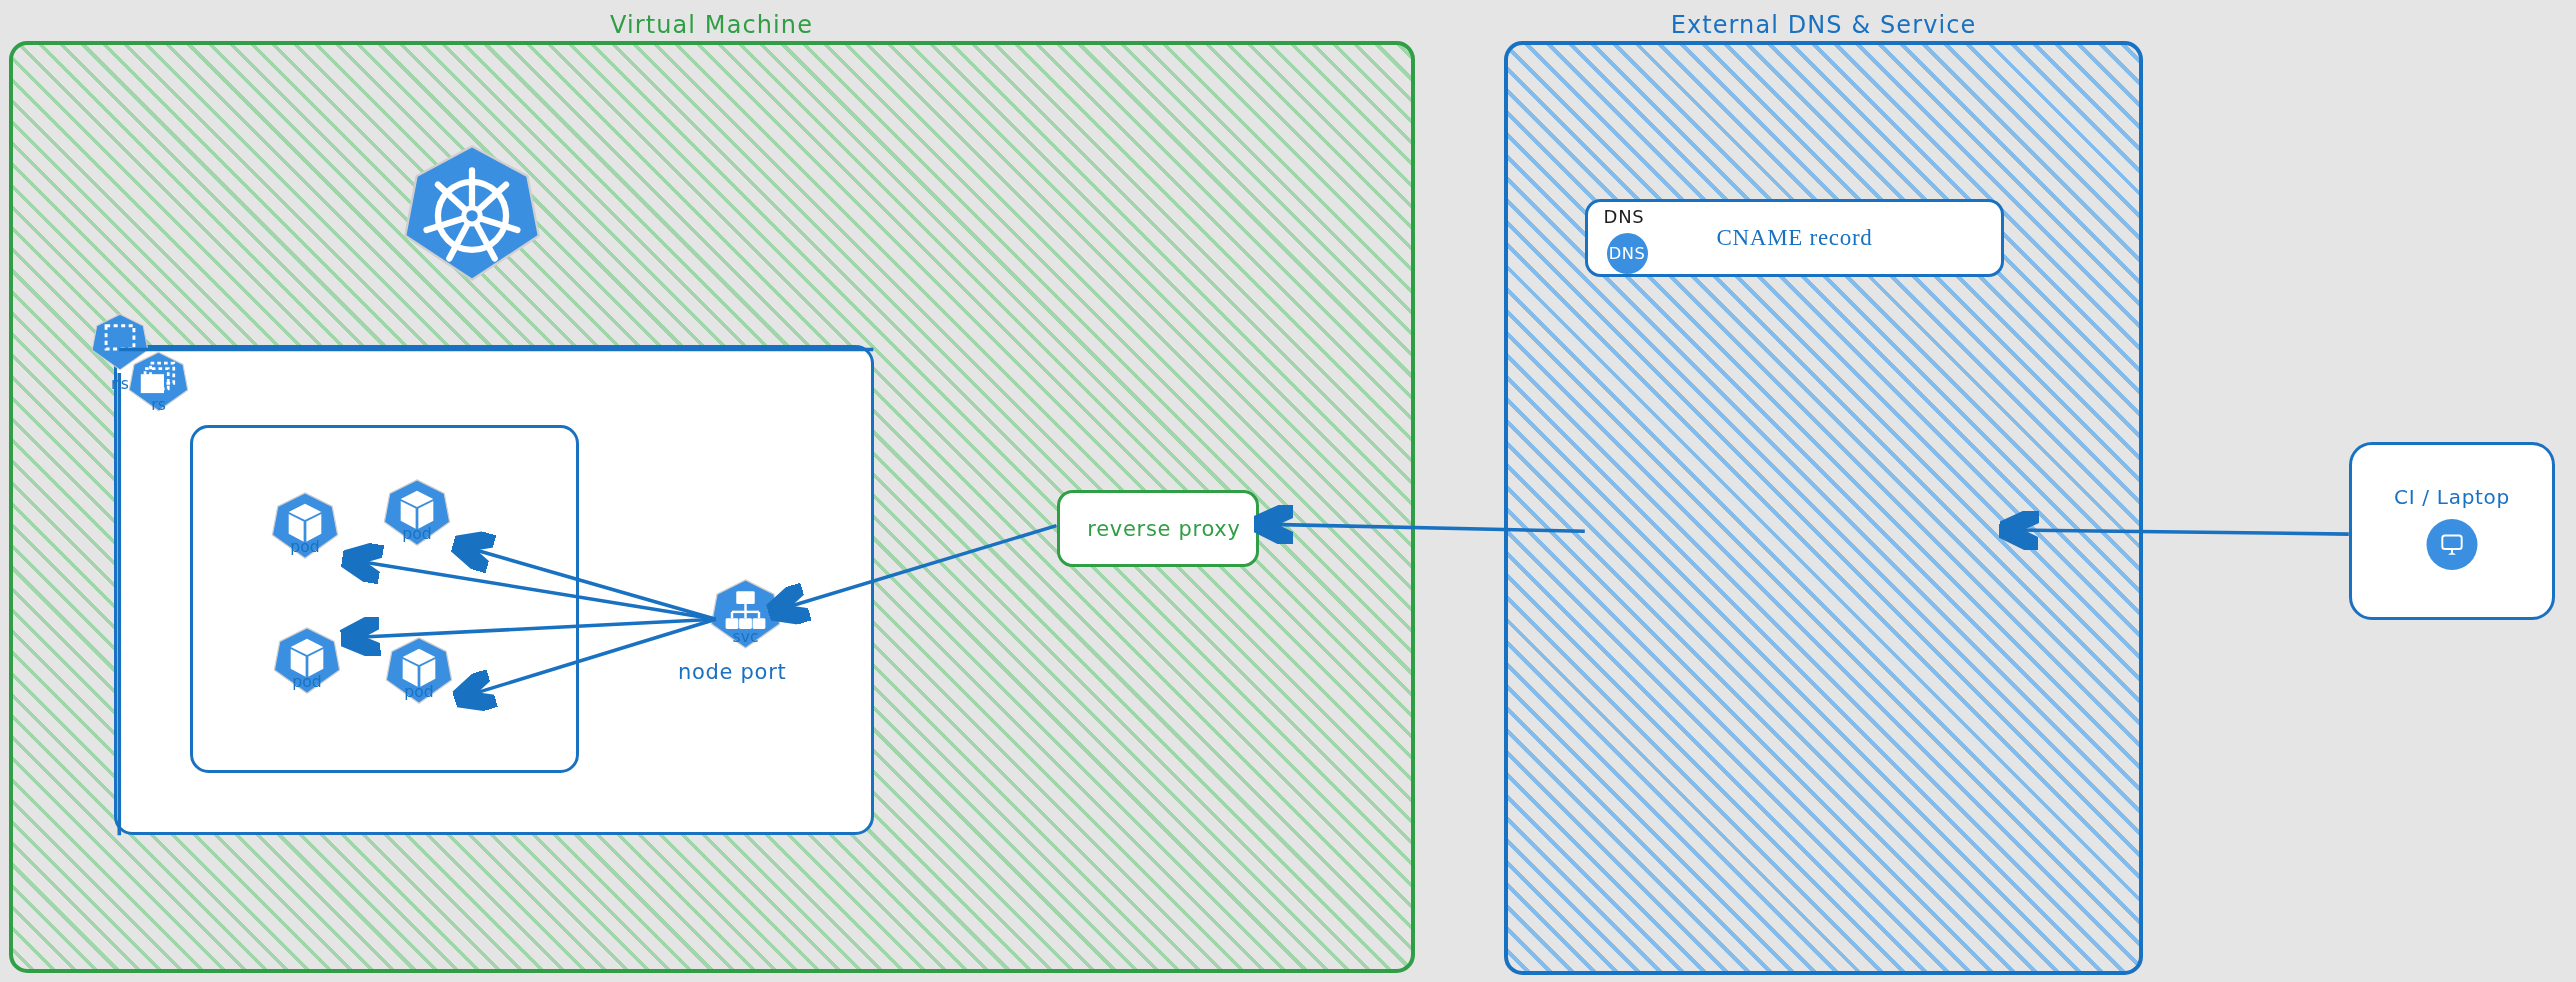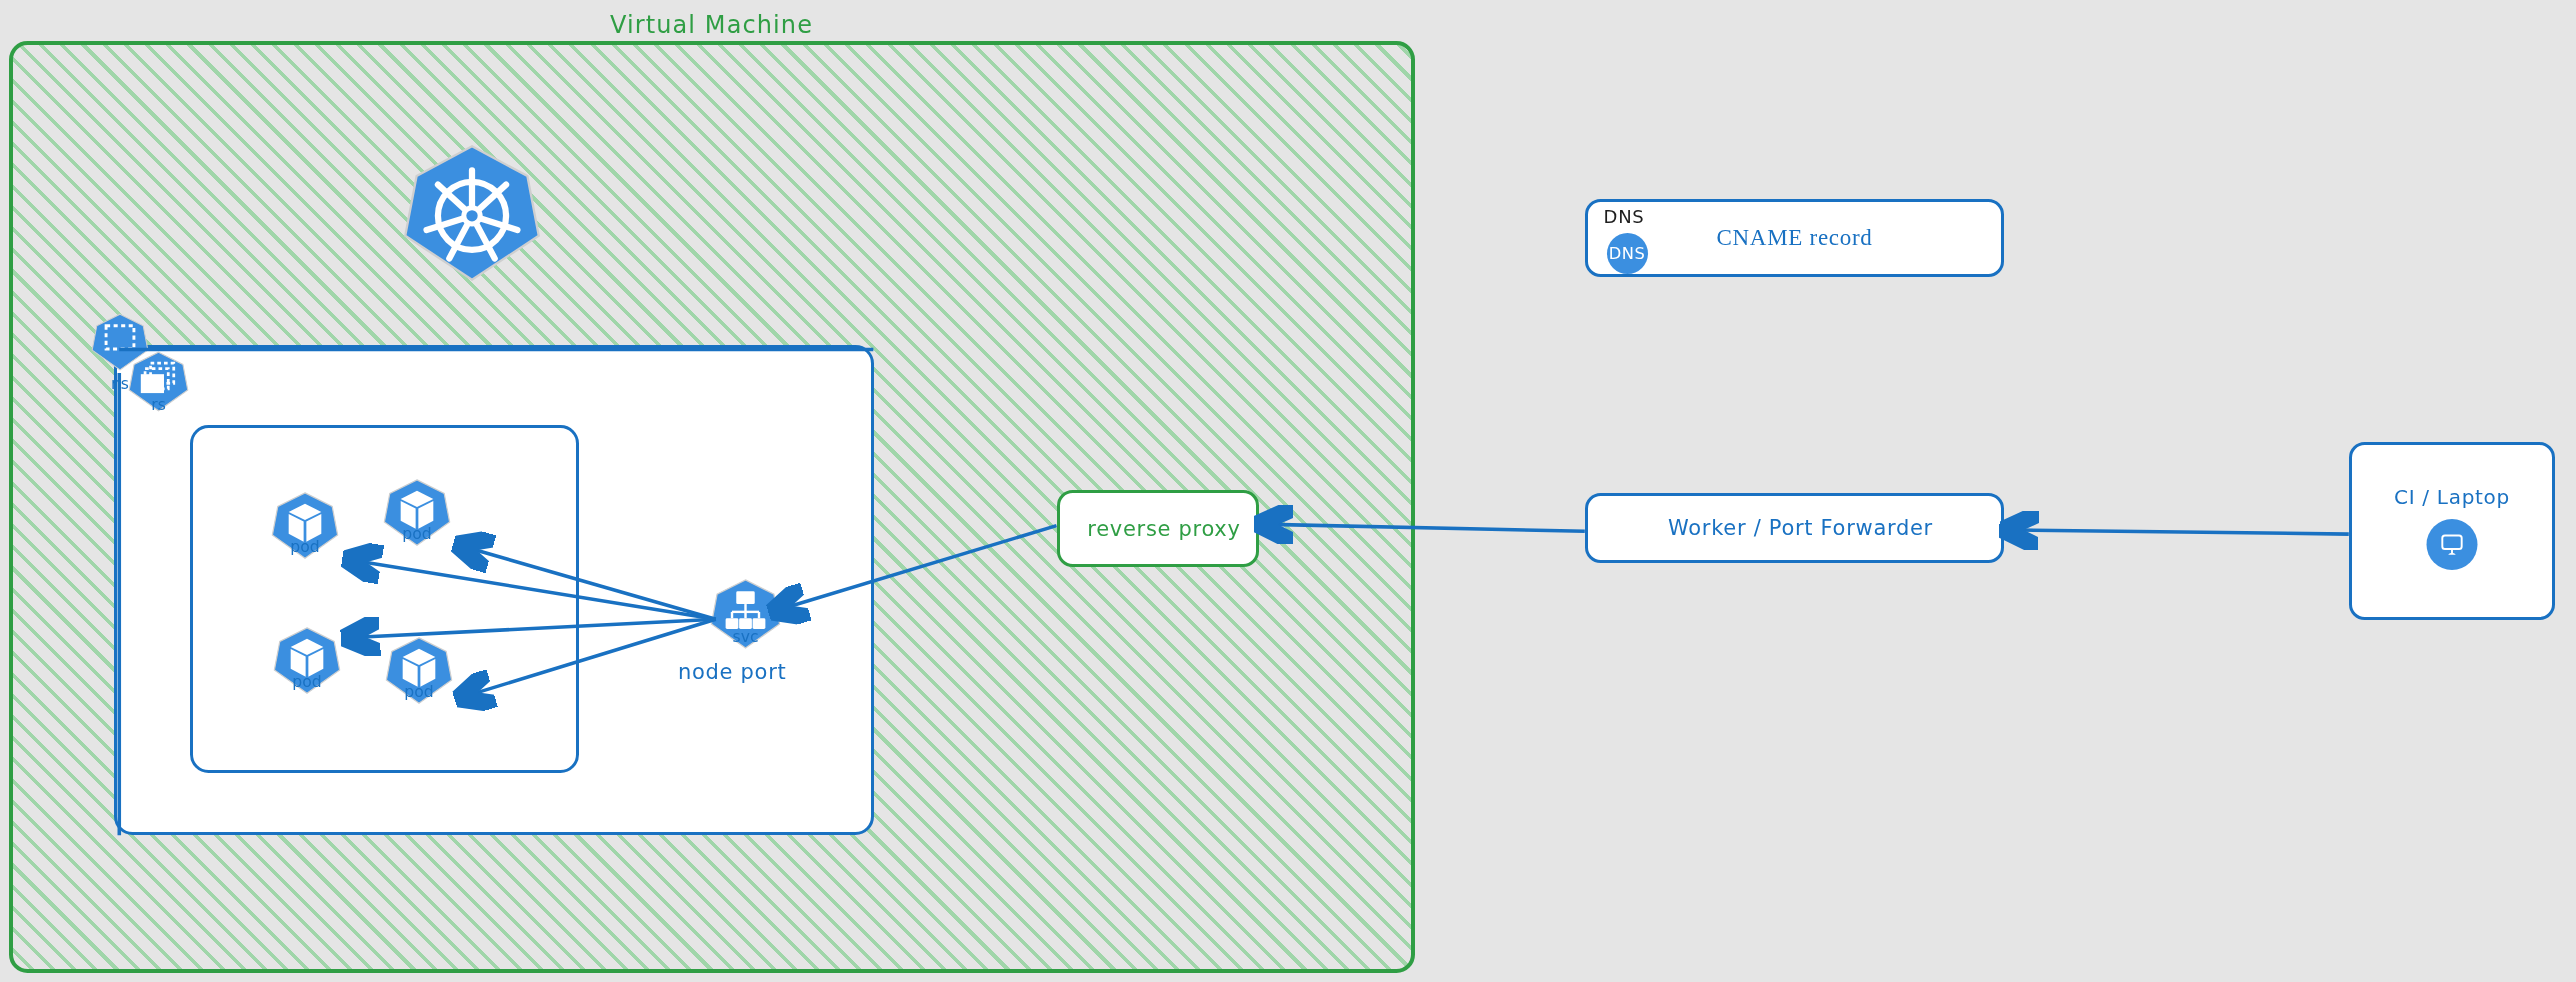--- a/index.html
+++ b/index.html
@@ -309,32 +309,32 @@
     <div class="node-caption" style="top:51px; font-size:15.6px;">svc</div>
   </div>
 
   <div style="position:absolute; left:678px; top:660px; width:135px; text-align:left;
               color:#1971c2; font-size:21px; letter-spacing:0.7px;">node port</div>
 
   <div class="box box-green" style="left:1057px; top:490px; width:202px; height:77px;">
     <span class="box-label label-green">reverse proxy</span>
   </div>
 
+  <div class="region region-ext">
+    <div class="region-title">External DNS &amp; Service</div>
+  </div>
 
   <div class="dns-card" style="left:1585px; top:199px; width:419px; height:78px;">
     <span class="dns-tag">DNS</span>
     <span class="dns-badge">DNS</span>
     <span class="dns-text">CNAME record</span>
   </div>
 
-  <div class="box box-blue" style="left:1585px; top:493px; width:419px; height:70px;">
-    <span class="box-label label-blue">Worker / Port Forwarder</span>
-  </div>
-
-  <div class="box box-blue" style="left:2349px; top:442px; width:206px; height:178px; display:block;">
+
+  <div class="box box-blue" style="left:2349px; top:442px; width:206px; height:178px; display:block;border-radius:23px;">
     <div class="ci-title">CI / Laptop</div>
     <div class="ci-circle">
       <svg width="31" height="31" viewBox="0 0 48 48">
         <rect x="9" y="10" width="30" height="21" rx="4" fill="none" stroke="#ffffff" stroke-width="3"></rect>
         <line x1="24" y1="31" x2="24" y2="37" stroke="#ffffff" stroke-width="3"></line>
         <path d="M17 40 C19 40 19 37 24 37 C29 37 29 40 31 40 Z" fill="#ffffff"></path>
       </svg>
     </div>
   </div>
 

